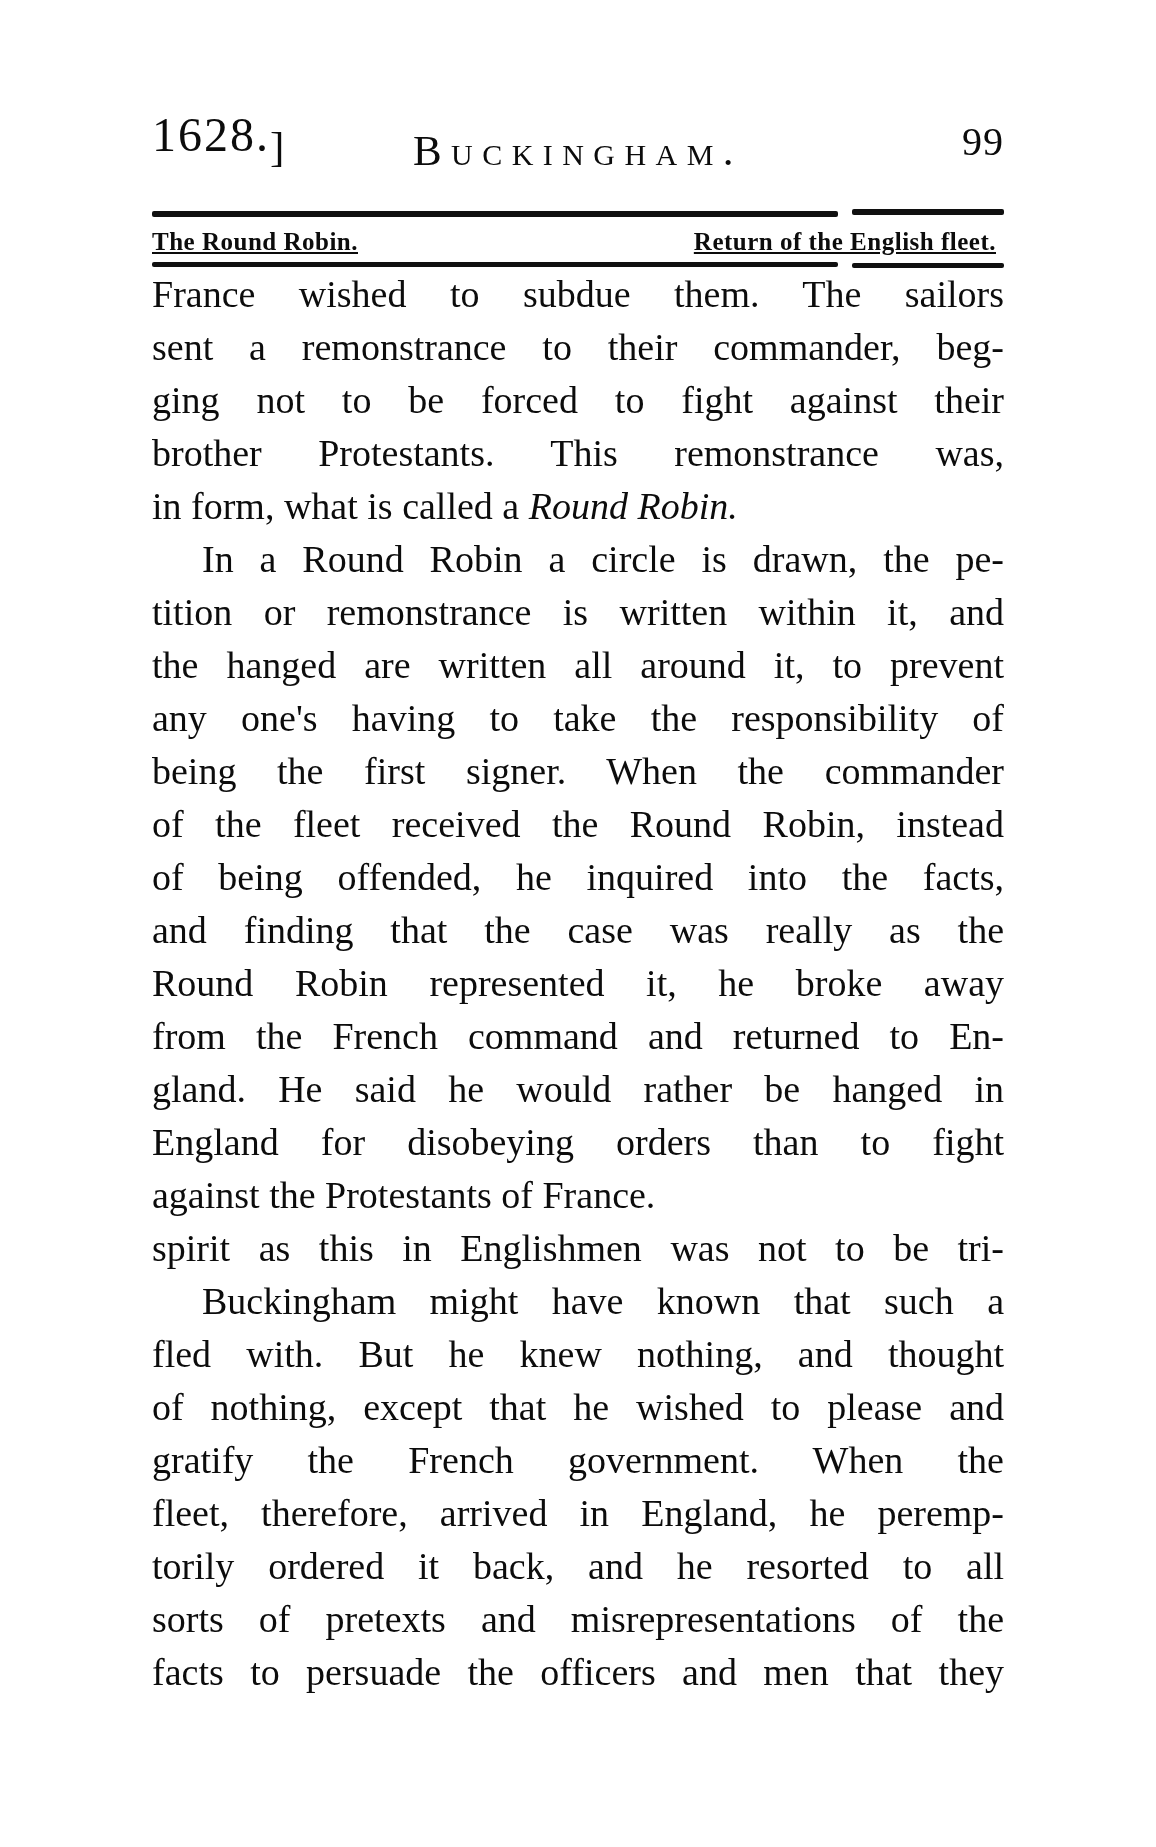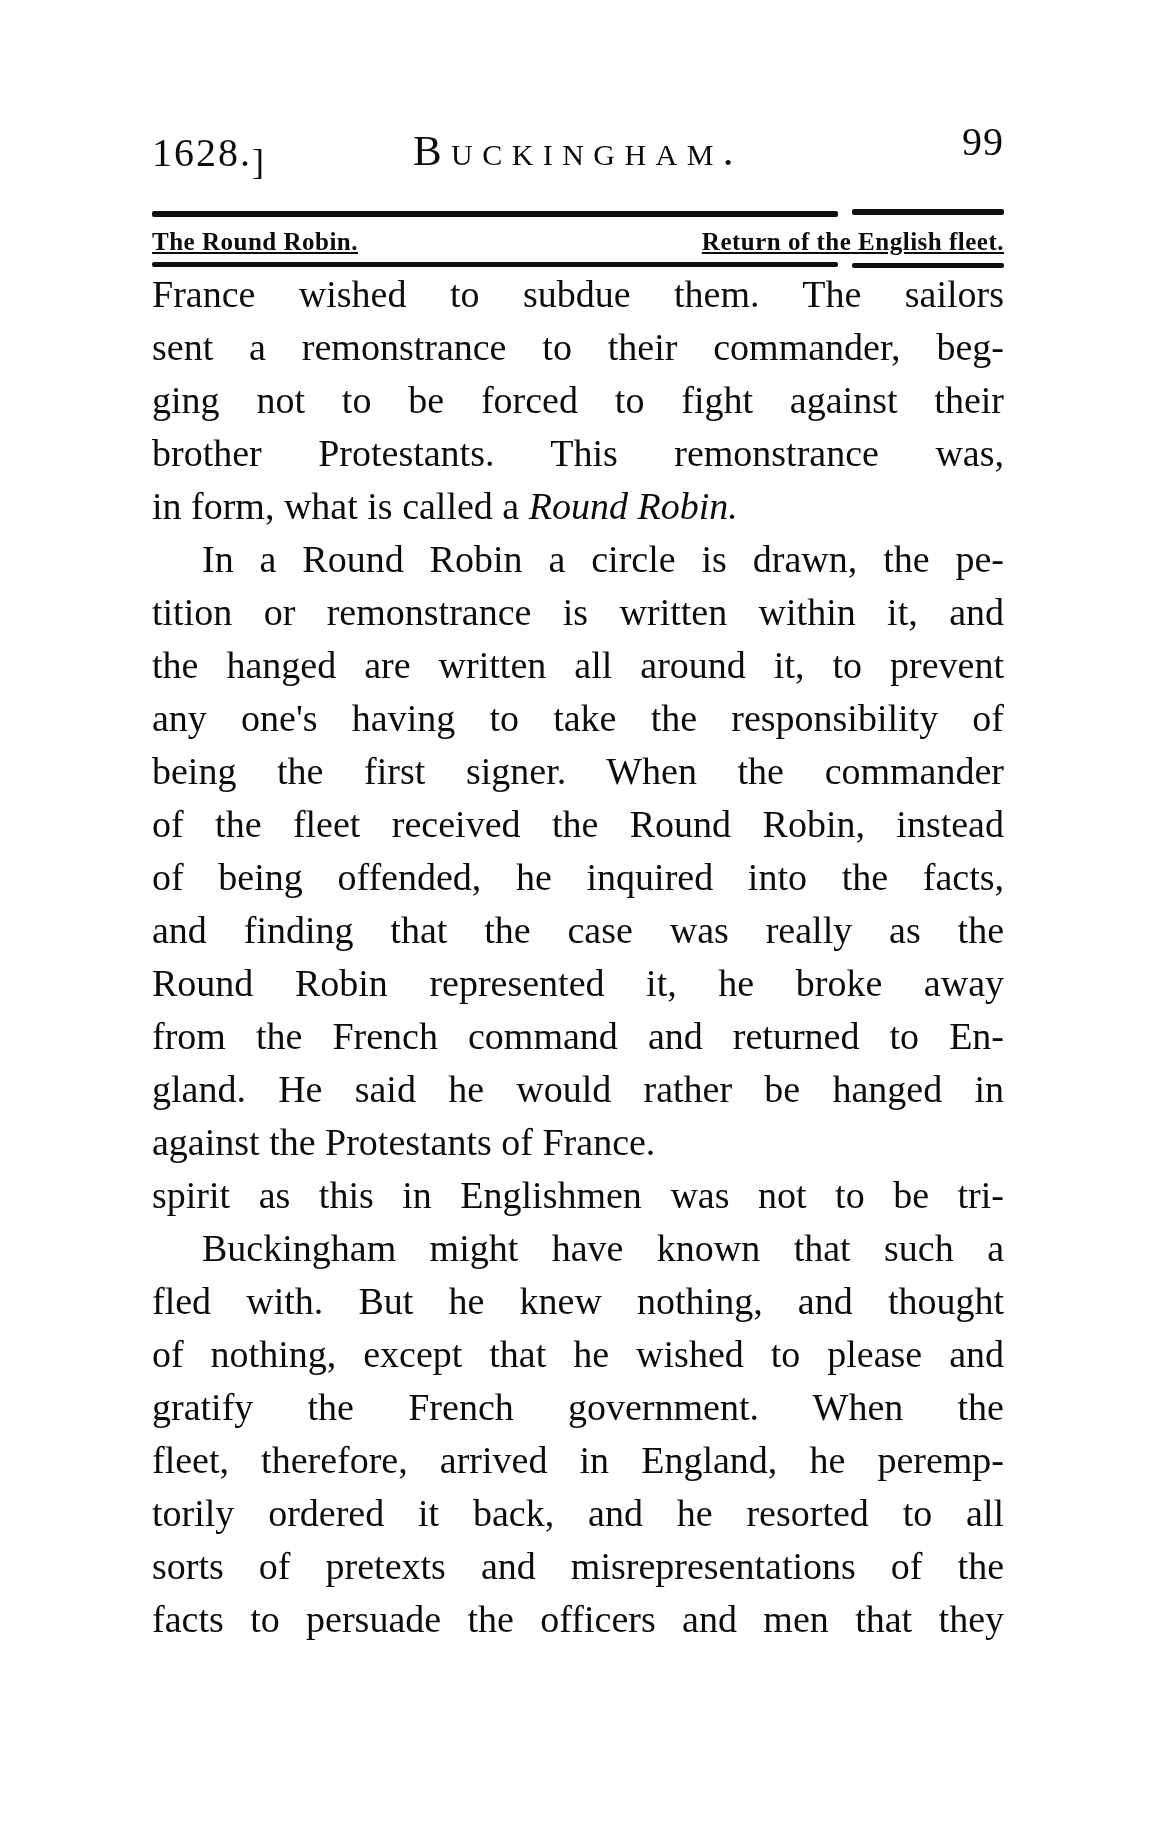--- a/index.html
+++ b/index.html
@@ -22,22 +22,22 @@
     width: 852px;
   }
   
   .header-row {
     top: 128px;
     height: 48px;
   }
   .header-date {
     position: absolute;
     left: 0;
-    bottom: 0;
-    font-size: 40px;
+    bottom: 14px;
+    font-size: 48px;
     letter-spacing: 2px;
     white-space: nowrap;
     text-align: right;
   }
   .header-date .bracket {
     position: relative;
     top: 0.22em;
     font-size: 0.9em;
   }
   .header-title {
@@ -82,21 +82,21 @@
   .subhead {
     position: absolute;
     bottom: 0;
     font-size: 25px;
     font-weight: bold;
     letter-spacing: 0.5px;
     white-space: nowrap;
     text-decoration: underline;
   }
   .subhead-left  { left: 0; }
-  .subhead-right { right: 0; margin-top: 40px; }
+  .subhead-right { right: 8px; margin-top: 40px; }
   
   .body-text {
     top: 268px;
     font-size: 38px;
     line-height: 53px;
   }
   .body-text .line {
     text-align: justify;
     text-align-last: justify;
     white-space: normal;
@@ -147,20 +147,21 @@
       <div class="line"><span>tition or remonstrance is written within it, and</span></div>
       <div class="line"><span>the hanged are written all around it, to prevent</span></div>
       <div class="line"><span>any one's having to take the responsibility of</span></div>
       <div class="line"><span>being the first signer.  When the commander</span></div>
       <div class="line"><span>of the fleet received the Round Robin, instead</span></div>
       <div class="line"><span>of being offended, he inquired into the facts,</span></div>
       <div class="line"><span>and finding that the case was really as the</span></div>
       <div class="line"><span>Round Robin represented it, he broke away</span></div>
       <div class="line"><span>from the French command and returned to En-</span></div>
       <div class="line"><span>gland.  He said he would rather be hanged in</span></div>
+      <div class="line"><span>England for disobeying orders than to fight</span></div>
       <div class="line para-end"><span>against the Protestants of France.</span></div>
       <div class="line"><span>spirit as this in Englishmen was not to be tri-</span></div>
       <div class="line indent"><span>Buckingham might have known that such a</span></div>
       <div class="line"><span>fled with.  But he knew nothing, and thought</span></div>
       <div class="line"><span>of nothing, except that he wished to please and</span></div>
       <div class="line"><span>gratify the French government.  When the</span></div>
       <div class="line"><span>fleet, therefore, arrived in England, he peremp-</span></div>
       <div class="line"><span>torily ordered it back, and he resorted to all</span></div>
       <div class="line"><span>sorts of pretexts and misrepresentations of the</span></div>
       <div class="line"><span>facts to persuade the officers and men that they</span></div>

